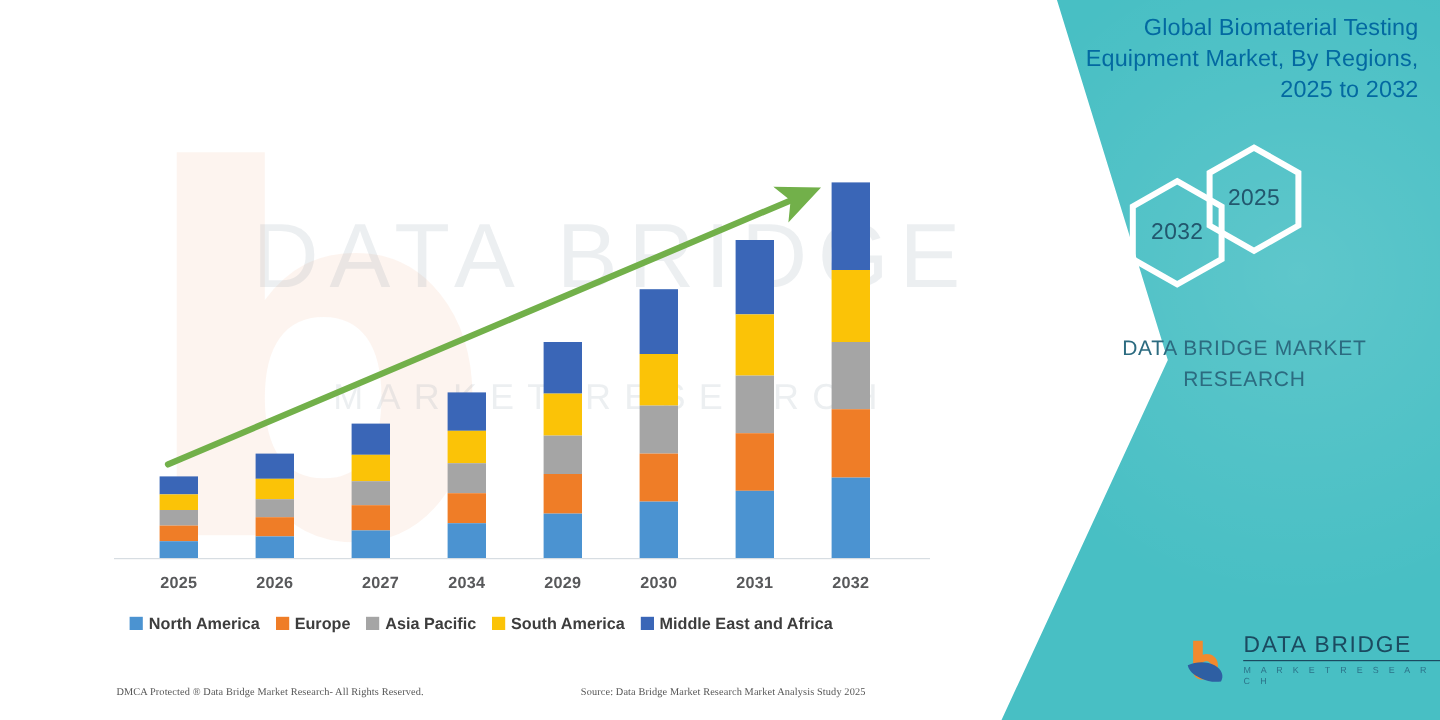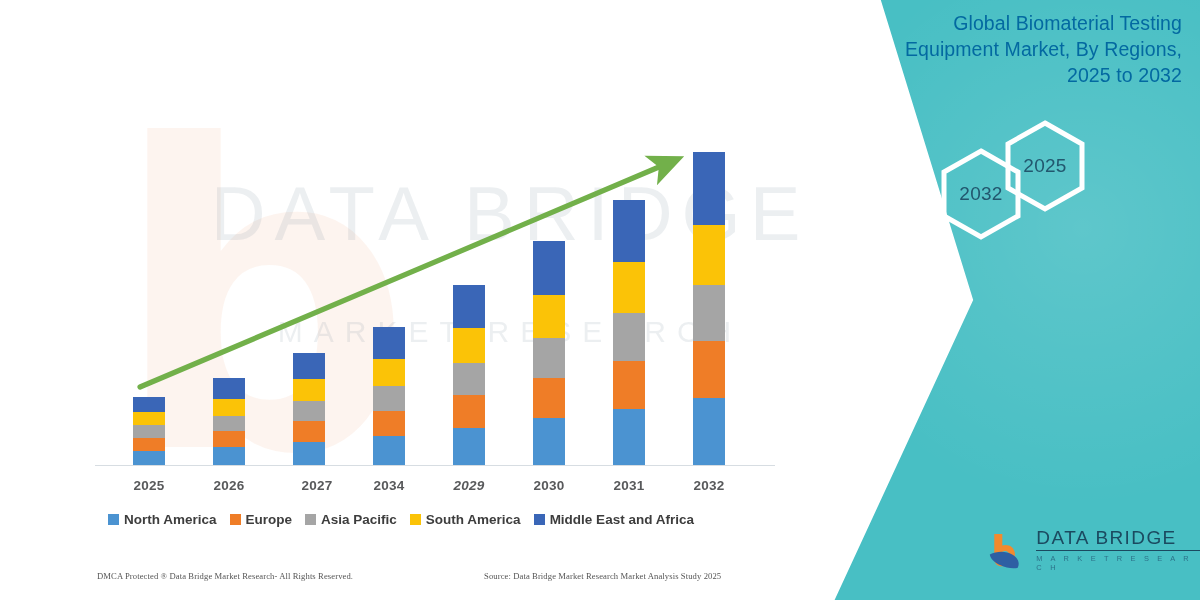--- a/index.html
+++ b/index.html
@@ -231,21 +231,21 @@
           <div class="seg" title="North America 2028" style="height: 29px; background: rgb(75, 147, 209);"></div>
         </div>
         <div class="xlabel" style="left: 354px;">2034</div>
         <div class="bar" style="left: 453px; width: 32px;">
           <div class="seg" title="Middle East and Africa 2029" style="height: 43px; background: rgb(58, 102, 183);"></div>
           <div class="seg" title="South America 2029" style="height: 35px; background: rgb(251, 195, 7);"></div>
           <div class="seg" title="Asia Pacific 2029" style="height: 32px; background: rgb(165, 165, 165);"></div>
           <div class="seg" title="Europe 2029" style="height: 33px; background: rgb(239, 125, 39);"></div>
           <div class="seg" title="North America 2029" style="height: 37px; background: rgb(75, 147, 209);"></div>
         </div>
-        <div class="xlabel" style="left: 434px; font-style: italic;">2029</div>
+        <div class="xlabel" style="left: 434px;">2029</div>
         <div class="bar" style="left: 533px; width: 32px;">
           <div class="seg" title="Middle East and Africa 2030" style="height: 54px; background: rgb(58, 102, 183);"></div>
           <div class="seg" title="South America 2030" style="height: 43px; background: rgb(251, 195, 7);"></div>
           <div class="seg" title="Asia Pacific 2030" style="height: 40px; background: rgb(165, 165, 165);"></div>
           <div class="seg" title="Europe 2030" style="height: 40px; background: rgb(239, 125, 39);"></div>
           <div class="seg" title="North America 2030" style="height: 47px; background: rgb(75, 147, 209);"></div>
         </div>
         <div class="xlabel" style="left: 514px;">2030</div>
         <div class="bar" style="left: 613px; width: 32px;">
           <div class="seg" title="Middle East and Africa 2031" style="height: 62px; background: rgb(58, 102, 183);"></div>
@@ -314,20 +314,21 @@
       <span>2032</span>
     </div>
     <div class="hex hex-2025">
       <svg viewBox="0 0 86 96">
         <polygon points="43,5 80,26 80,70 43,91 6,70 6,26" fill="none" stroke="#ffffff" stroke-width="5"></polygon>
       </svg>
       <span>2025</span>
     </div>
   </div>
 
+  <div class="panel-brand">DATA BRIDGE MARKET RESEARCH</div>
 
   <div class="corner-logo">
     <svg width="44" height="42" viewBox="0 0 44 42">
       <path d="M7 3 L7 31 C7 37 12 40 18 39 C26 38 31 31 30 24 C29 17 22 14 16 16 L16 23 C20 21 24 23 24 27 C24 31 20 34 16 33 L16 3 Z" fill="#f28a2e"></path>
       <path d="M2 26 C10 22 20 22 27 26 C34 30 36 36 33 41 C27 42 20 41 14 38 C7 35 3 31 2 26 Z" fill="#2e5fa3"></path>
     </svg>
     <div class="logo-text">
       <span class="logo-main">DATA BRIDGE</span>
       <span class="logo-sub">M A R K E T   R E S E A R C H</span>
     </div>

